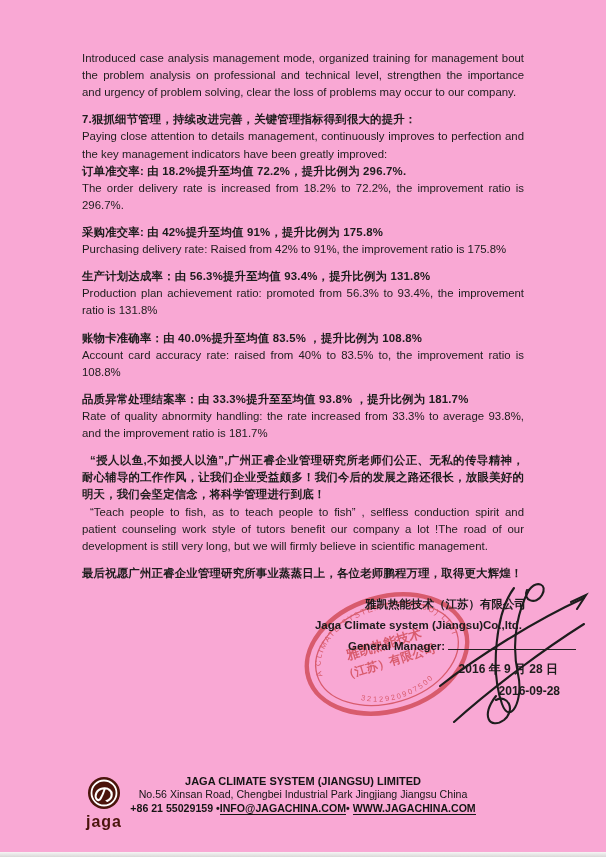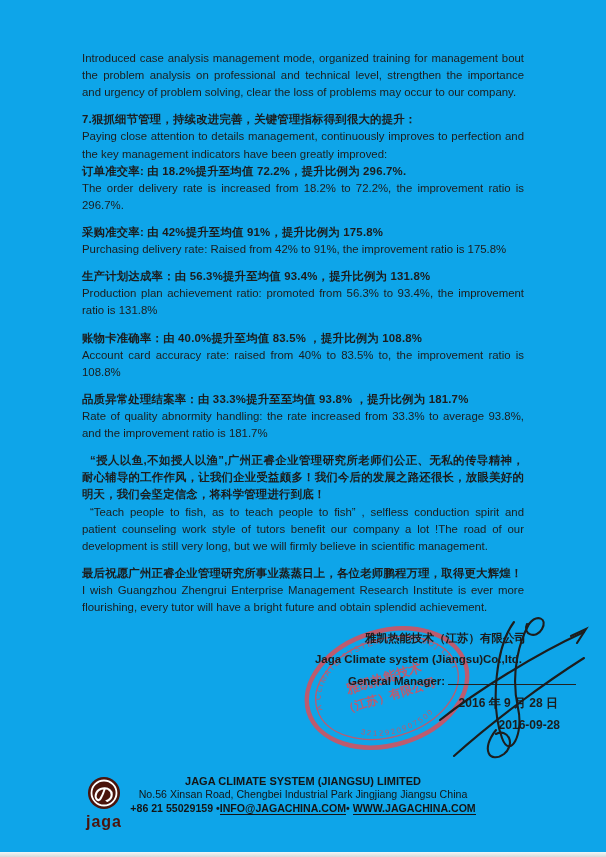--- a/index.html
+++ b/index.html
@@ -1,18 +1,18 @@
 <!DOCTYPE html>
 <html><head>
 <meta charset="utf-8">
 <style>
   html,body{margin:0;padding:0;background:#ffffff;}
   .page{
     position:relative;width:606px;height:857px;margin:0 auto;
-    background:#0ea5e9;overflow:hidden;
+    background:#f9a8d4;overflow:hidden;
     font-family:"Liberation Sans","DejaVu Sans",sans-serif;
     color:#1c1c1c;
   }
   .content{padding:50px 82px 0 82px;font-size:11.4px;line-height:1.5;}
   p{margin:0;}
   .para{text-align:justify;}
   .zh{font-weight:bold;letter-spacing:.2px;}
   .blk{margin-bottom:10px;}
   .blk-lg{margin-bottom:0;}
   .indent{text-indent:8px;}
@@ -85,21 +85,20 @@
       <p class="en">Rate of quality abnormity handling: the rate increased from 33.3% to average 93.8%, and the improvement ratio is 181.7%</p>
     </div>
 
     <div class="blk">
       <p class="zh para indent">“授人以鱼,不如授人以渔”,广州正睿企业管理研究所老师们公正、无私的传导精神，耐心辅导的工作作风，让我们企业受益颇多！我们今后的发展之路还很长，放眼美好的明天，我们会坚定信念，将科学管理进行到底！</p>
       <p class="para indent">“Teach people to fish, as to teach people to fish” , selfless conduction spirit and patient counseling work style of tutors benefit our company a lot !The road of our development is still very long, but we will firmly believe in scientific management.</p>
     </div>
 
     <div class="blk">
       <p class="zh">最后祝愿广州正睿企业管理研究所事业蒸蒸日上，各位老师鹏程万理，取得更大辉煌！</p>
-      <p class="para">I wish Guangzhou Zhengrui Enterprise Management Research Institute is ever more flourishing, every tutor will have a bright future and obtain splendid achievement.</p>
     </div>
 
     <div class="sig-area">
 
       <svg class="stamp-svg" width="178" height="132" viewBox="0 0 178 132">
         <g transform="rotate(-17 89 66)" stroke="#d4515f" fill="none">
           <ellipse cx="89" cy="66" rx="82" ry="57" stroke-width="4.5"></ellipse>
           <ellipse cx="89" cy="66" rx="73" ry="49" stroke-width="1.3"></ellipse>
           <path id="stampTopArc" d="M 21,66 A 68,45 0 0 1 157,66" stroke="none"></path>
           <path id="stampBotArc" d="M 29,70 A 60,42 0 0 0 149,70" stroke="none"></path>

